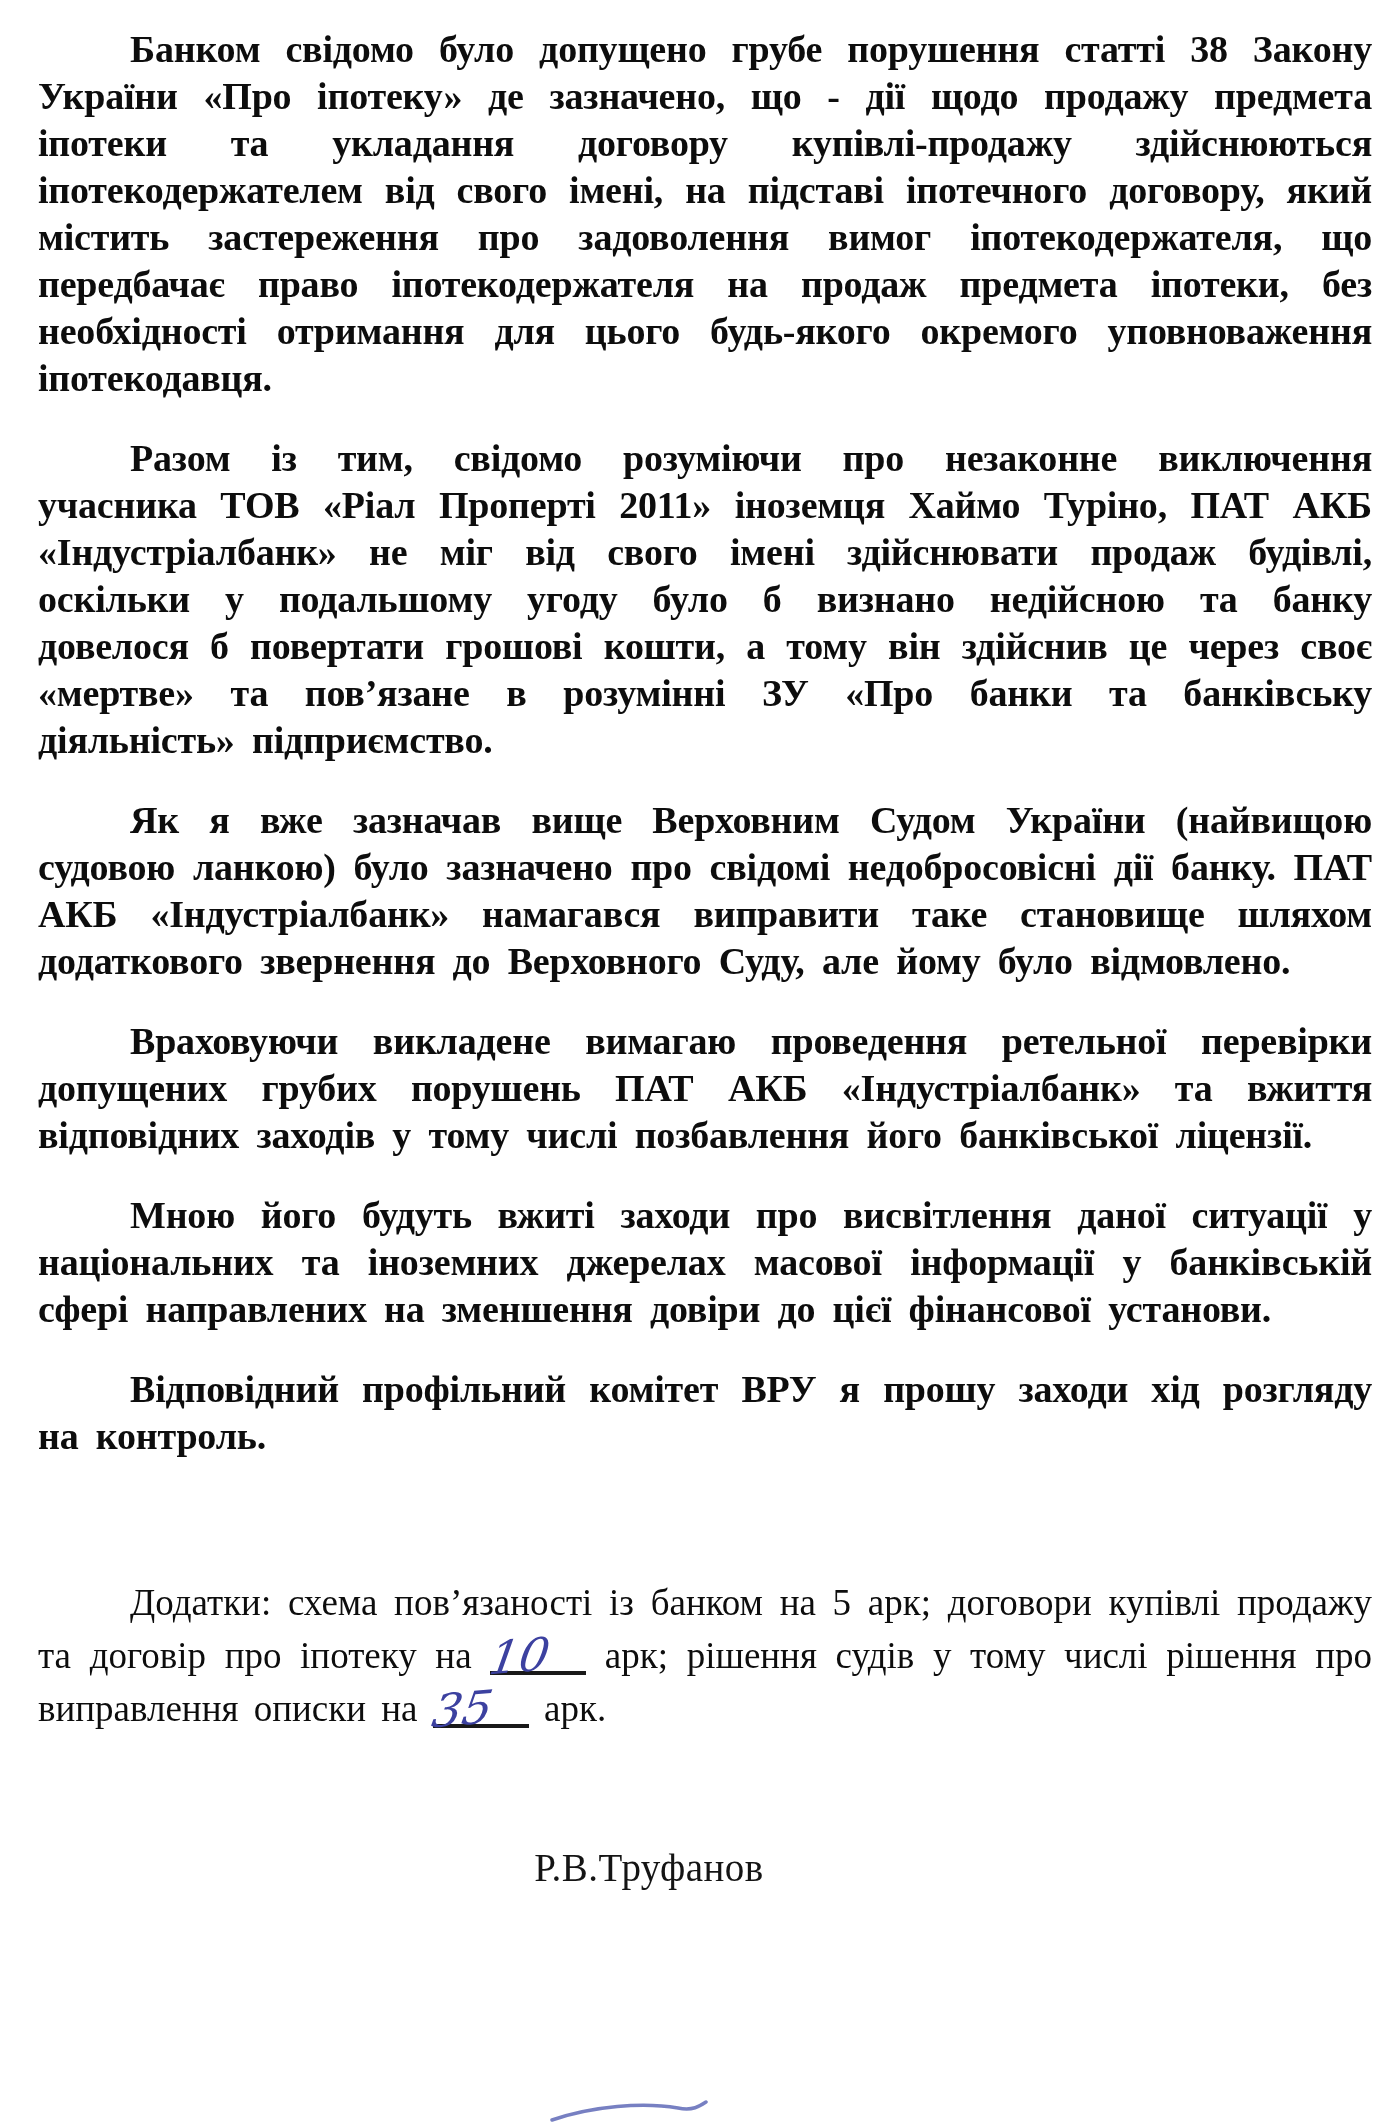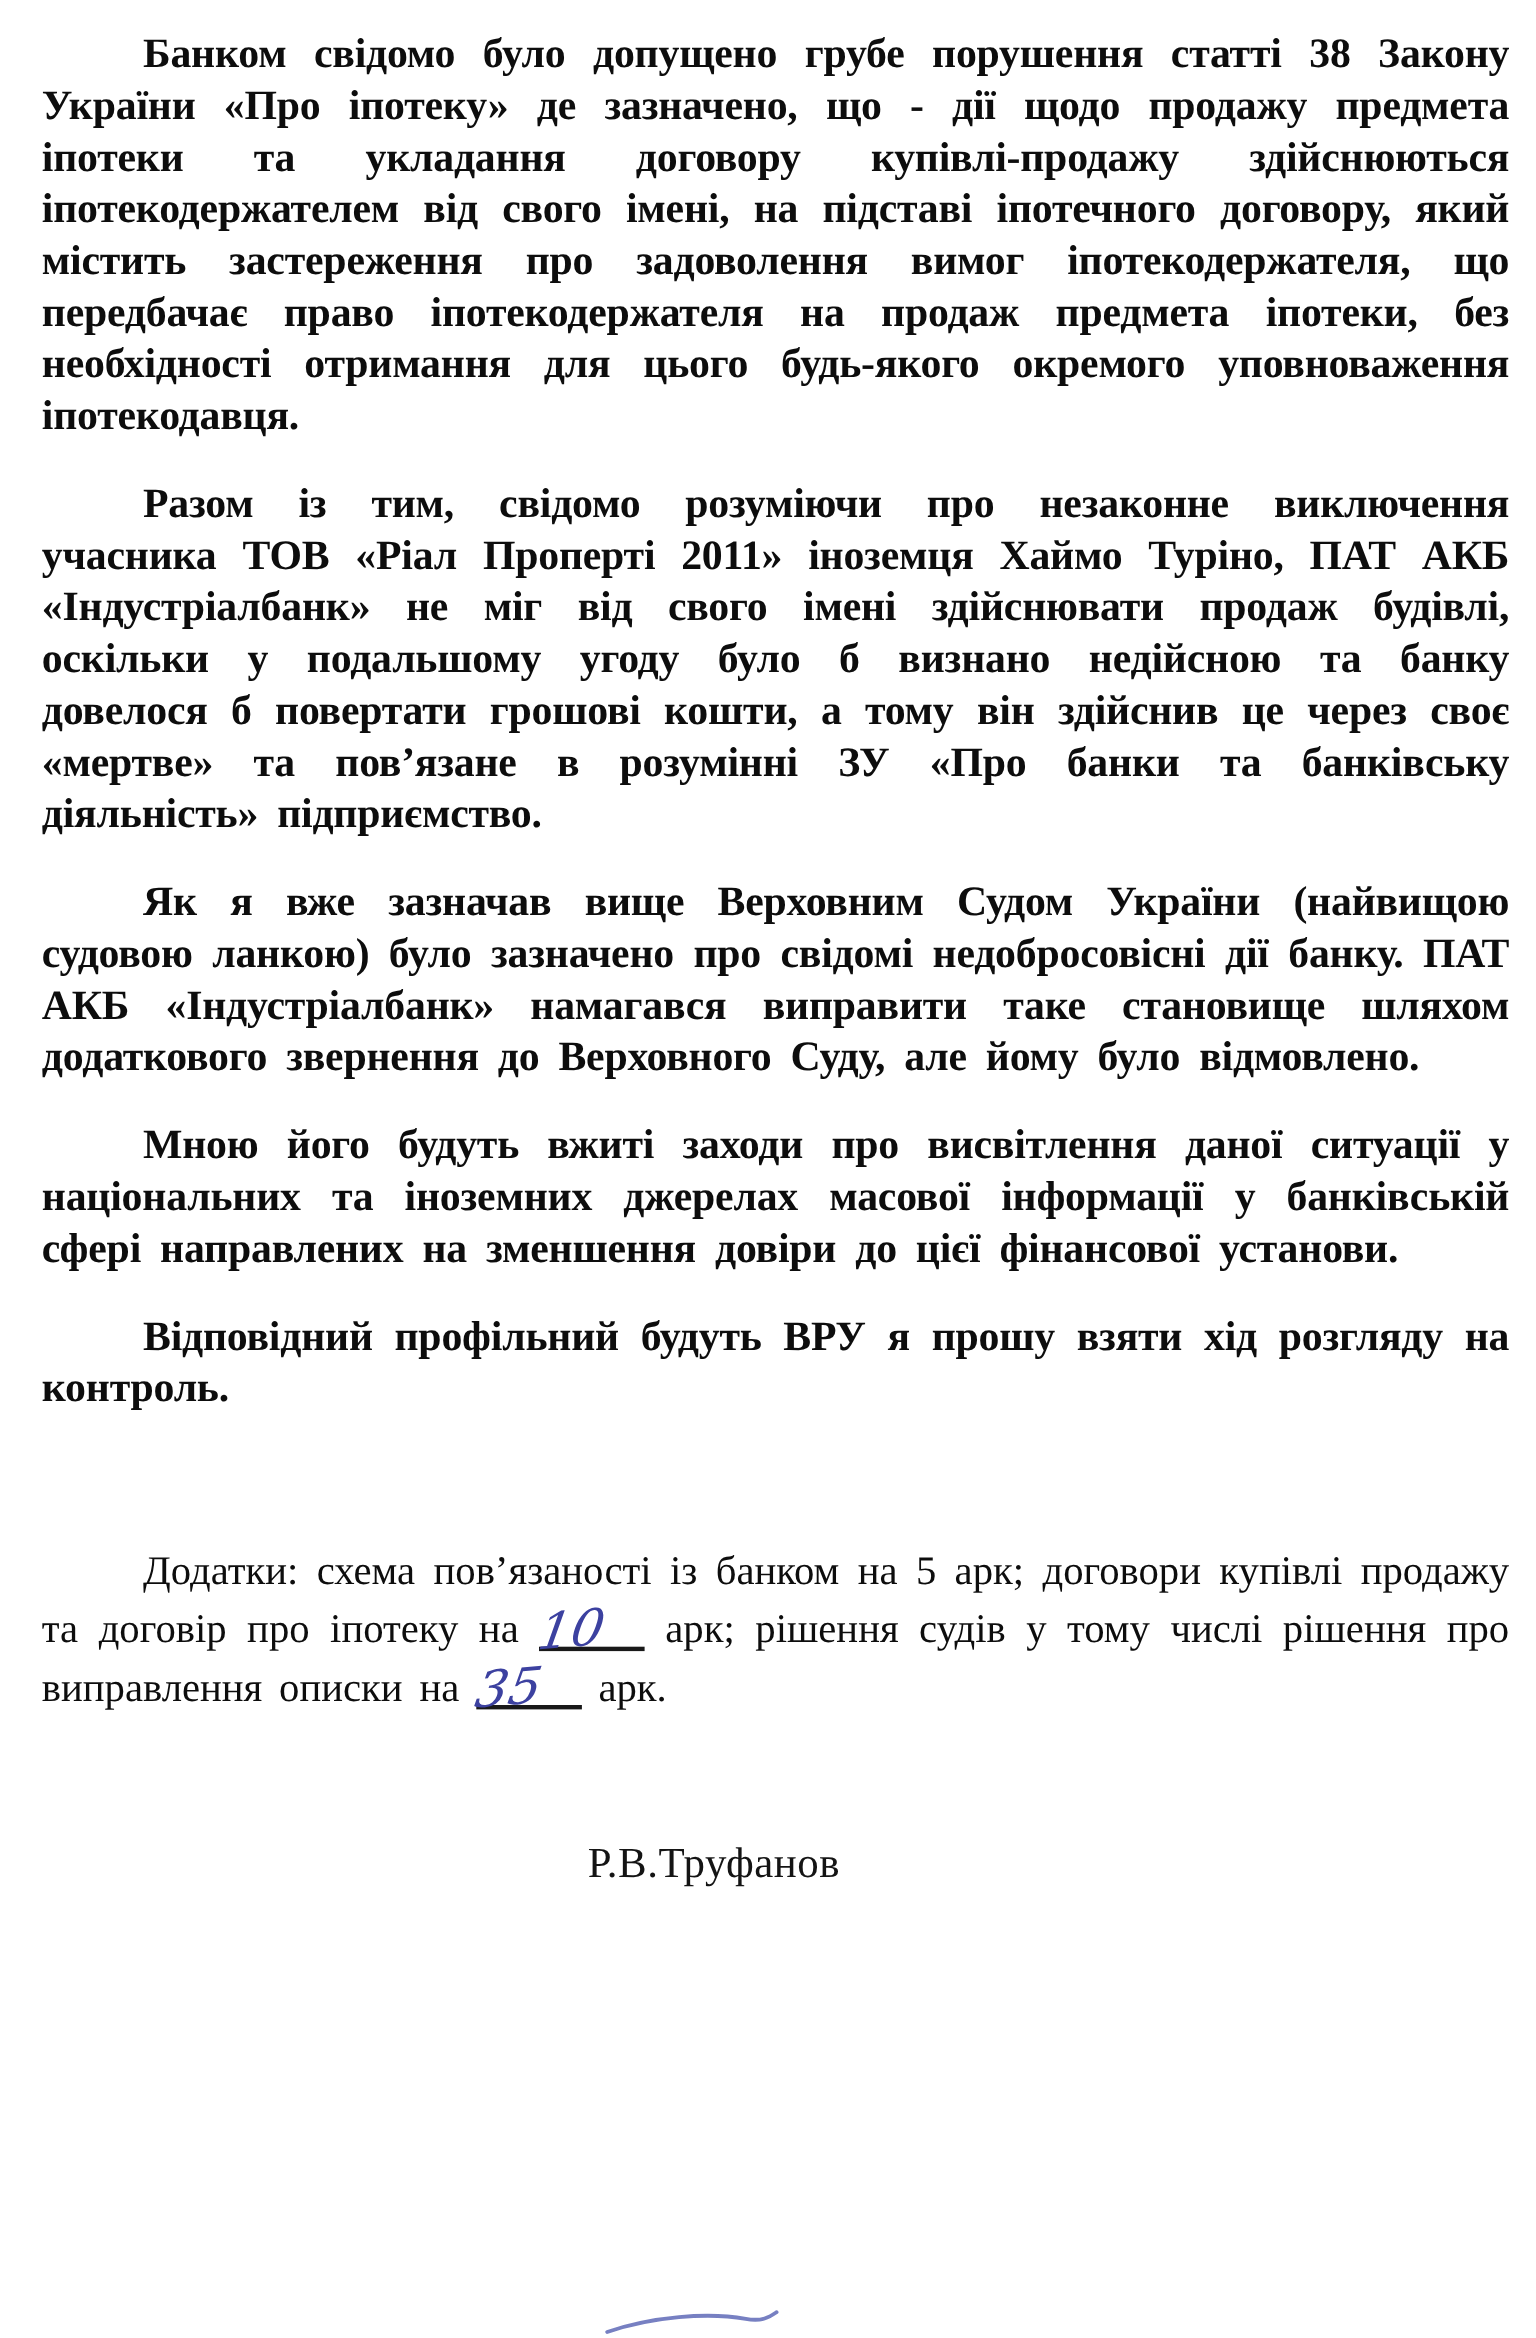--- a/index.html
+++ b/index.html
@@ -87,24 +87,25 @@
 <body>
 
 <div class="page">
 
   <p class="para">Банком свідомо було допущено грубе порушення статті 38 Закону України «Про іпотеку» де зазначено, що  - дії щодо продажу предмета іпотеки та укладання договору купівлі-продажу здійснюються іпотекодержателем від свого імені, на підставі іпотечного договору, який містить застереження про задоволення вимог іпотекодержателя, що передбачає право іпотекодержателя на продаж предмета іпотеки, без необхідності отримання для цього будь-якого окремого уповноваження іпотекодавця.</p>
 
   <p class="para">Разом із тим, свідомо розуміючи про незаконне виключення учасника ТОВ «Ріал Проперті 2011» іноземця Хаймо Туріно, ПАТ АКБ «Індустріалбанк» не міг від свого імені здійснювати продаж будівлі, оскільки у подальшому угоду було б визнано недійсною та банку довелося б повертати грошові кошти, а тому він здійснив це через своє «мертве» та пов’язане в розумінні ЗУ «Про банки та банківську діяльність» підприємство.</p>
 
   <p class="para">Як я вже зазначав вище Верховним Судом України (найвищою судовою ланкою) було зазначено про свідомі недобросовісні дії банку. ПАТ АКБ «Індустріалбанк» намагався виправити таке становище шляхом додаткового звернення до Верховного Суду, але йому було відмовлено.</p>
 
+  <p class="para">Враховуючи викладене вимагаю проведення ретельної перевірки допущених грубих порушень ПАТ АКБ «Індустріалбанк» та вжиття відповідних заходів у тому числі позбавлення його банківської ліцензії.</p>
 
   <p class="para">Мною його будуть вжиті заходи про висвітлення даної ситуації у національних та іноземних джерелах масової інформації у банківській сфері направлених на зменшення довіри до цієї фінансової установи.</p>
 
-  <p class="para">Відповідний профільний будуть ВРУ я прошу взяти хід розгляду на контроль.</p>
+  <p class="para">Відповідний профільний комітет ВРУ я прошу заходи хід розгляду на контроль.</p>
 
 
   <p class="attachments">
     <span>Додатки: схема пов’язаності із банком на 5 арк; договори купівлі продажу та договір про іпотеку на </span><span class="blank"><span class="handwritten">10</span></span><span> арк; рішення судів у тому числі рішення про виправлення описки на </span><span class="blank"><span class="handwritten">35</span></span><span> арк.</span>
   </p>
 
   <div class="signature-row">
     <span class="signature-name">Р.В.Труфанов</span>
   </div>
 

